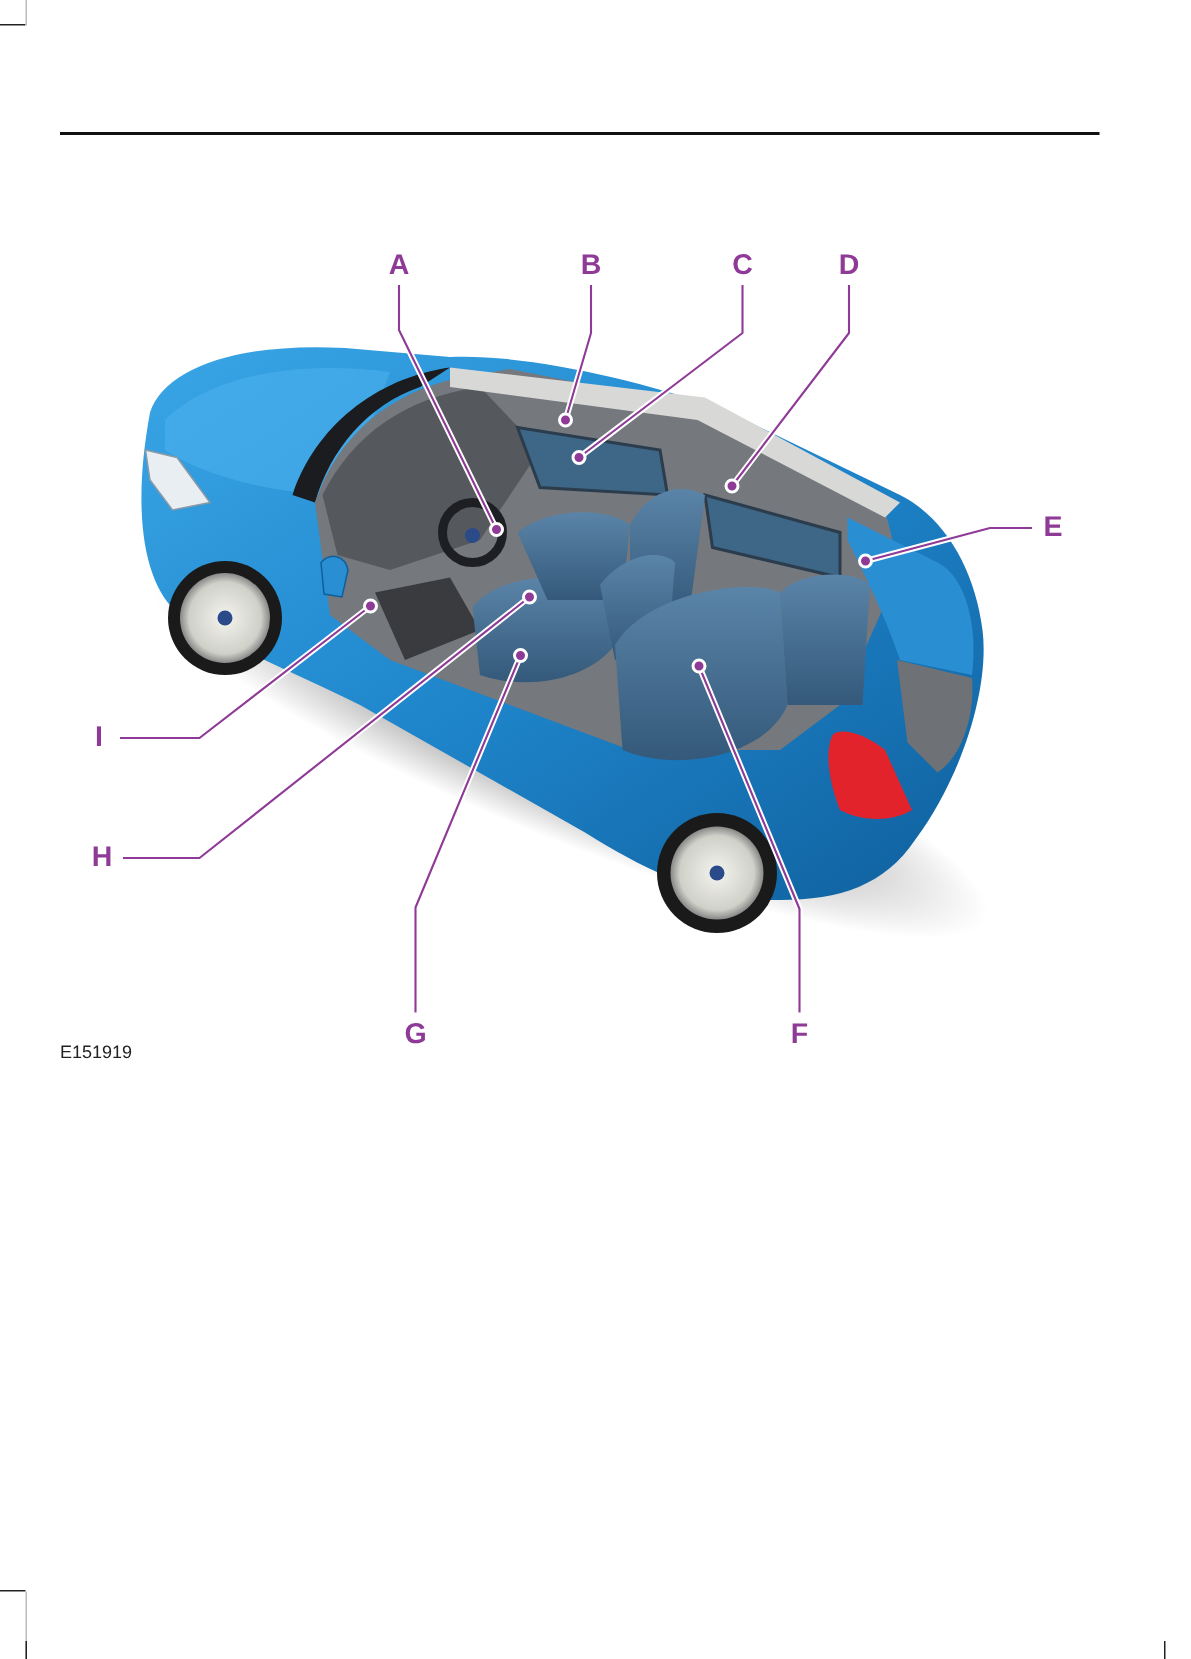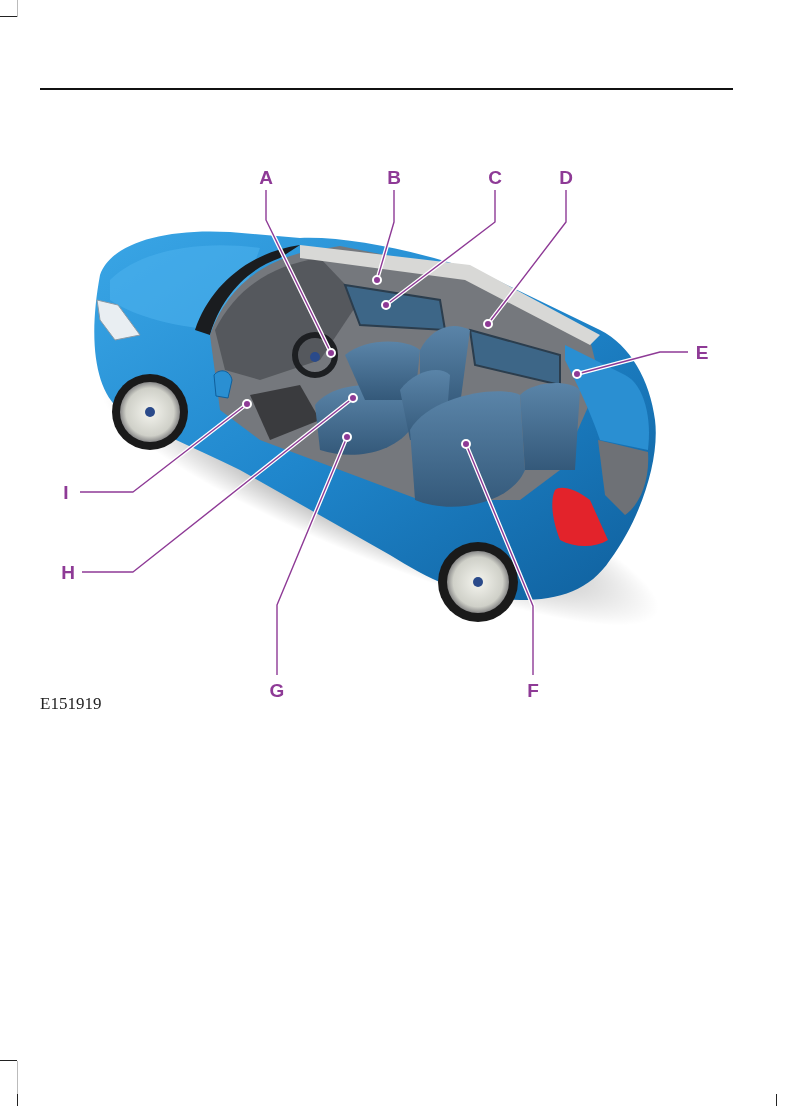--- a/index.html
+++ b/index.html
@@ -3,21 +3,21 @@
 <meta charset="utf-8">
 <style>
   html, body { margin: 0; padding: 0; background: #ffffff; }
   body { width: 794px; height: 1106px; position: relative; overflow: hidden;
          font-family: "Liberation Sans", sans-serif; }
   .crop { position: absolute; background: #222; }
   .header-rule { position: absolute; left: 40px; top: 88px; width: 693px; height: 2px; background: #111; }
   .figure { position: absolute; left: 0; top: 0; width: 794px; height: 720px; }
   .callout-label { position: absolute; font-family: "Liberation Sans", sans-serif; font-weight: bold;
                    font-size: 19px; line-height: 1; transform: translate(-50%, -50%); }
-  .figure-id { position: absolute; left: 40px; top: 694px; font-size: 17px; color: #222; font-family: Liberation Serif, serif; }
+  .figure-id { position: absolute; left: 40px; top: 694px; font-size: 12px; color: #222; }
 </style>
 </head>
 <body>
 
 <div class="crop" style="left:0;top:16px;width:17px;height:1px;"></div>
 <div class="crop" style="left:17px;top:0;width:1px;height:17px;background:#bbb;"></div>
 <div class="crop" style="left:0;top:1060px;width:17px;height:1px;"></div>
 <div class="crop" style="left:17px;top:1061px;width:1px;height:45px;background:#bbb;"></div>
 <div class="crop" style="left:17px;top:1094px;width:1px;height:12px;"></div>
 <div class="crop" style="left:776px;top:1094px;width:1px;height:12px;"></div>

